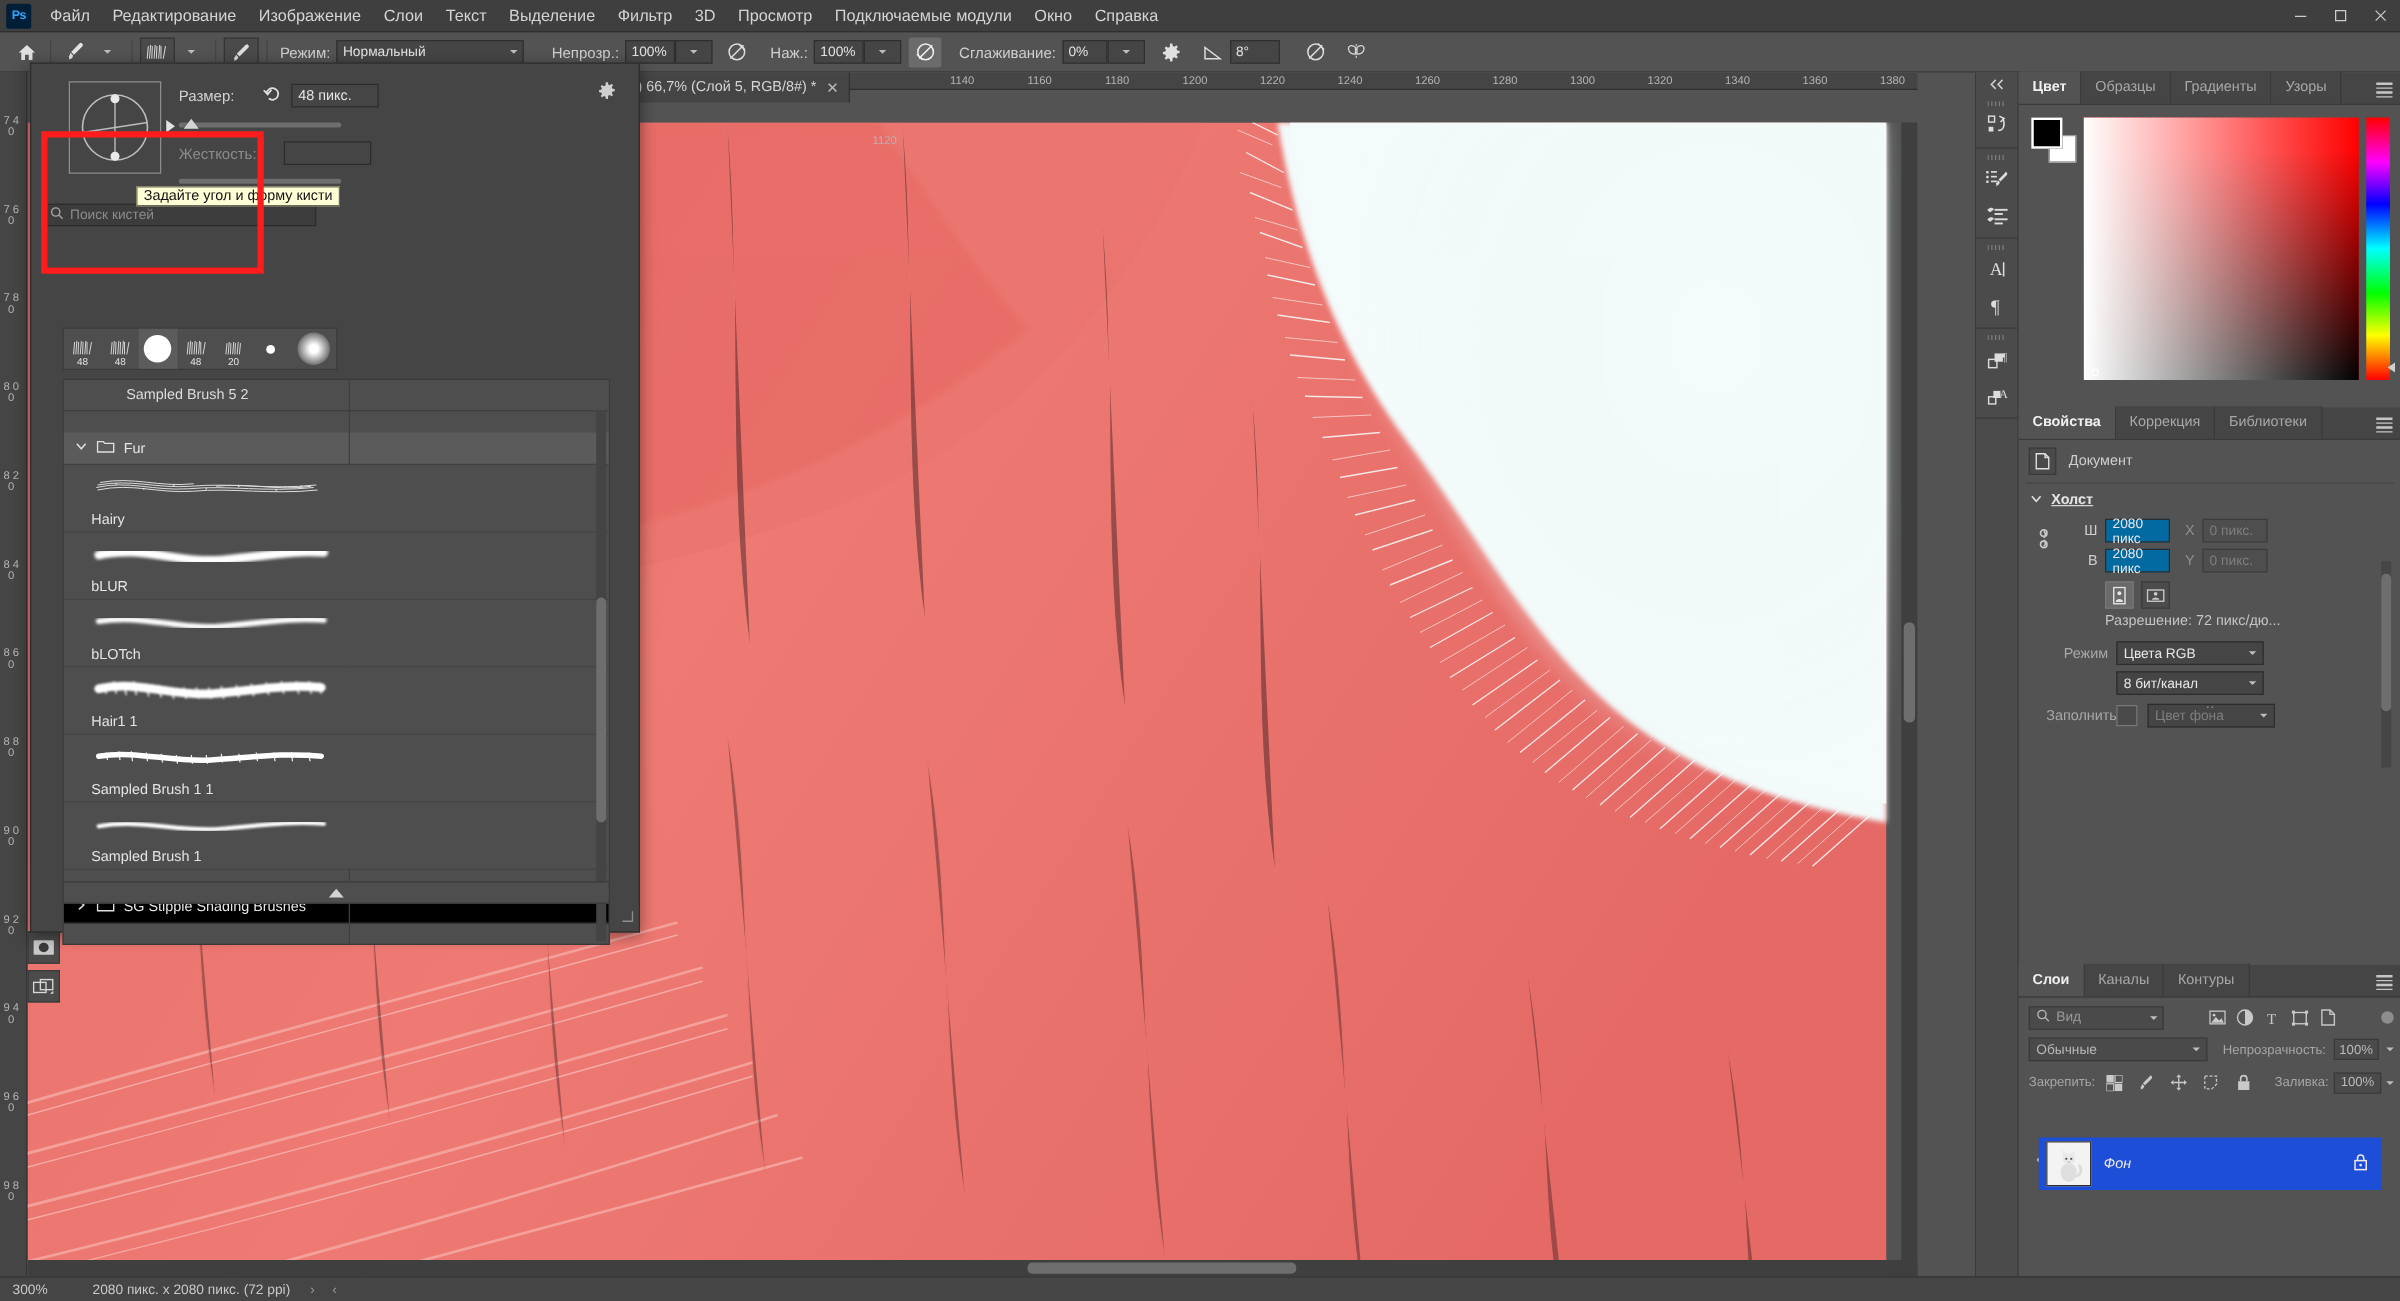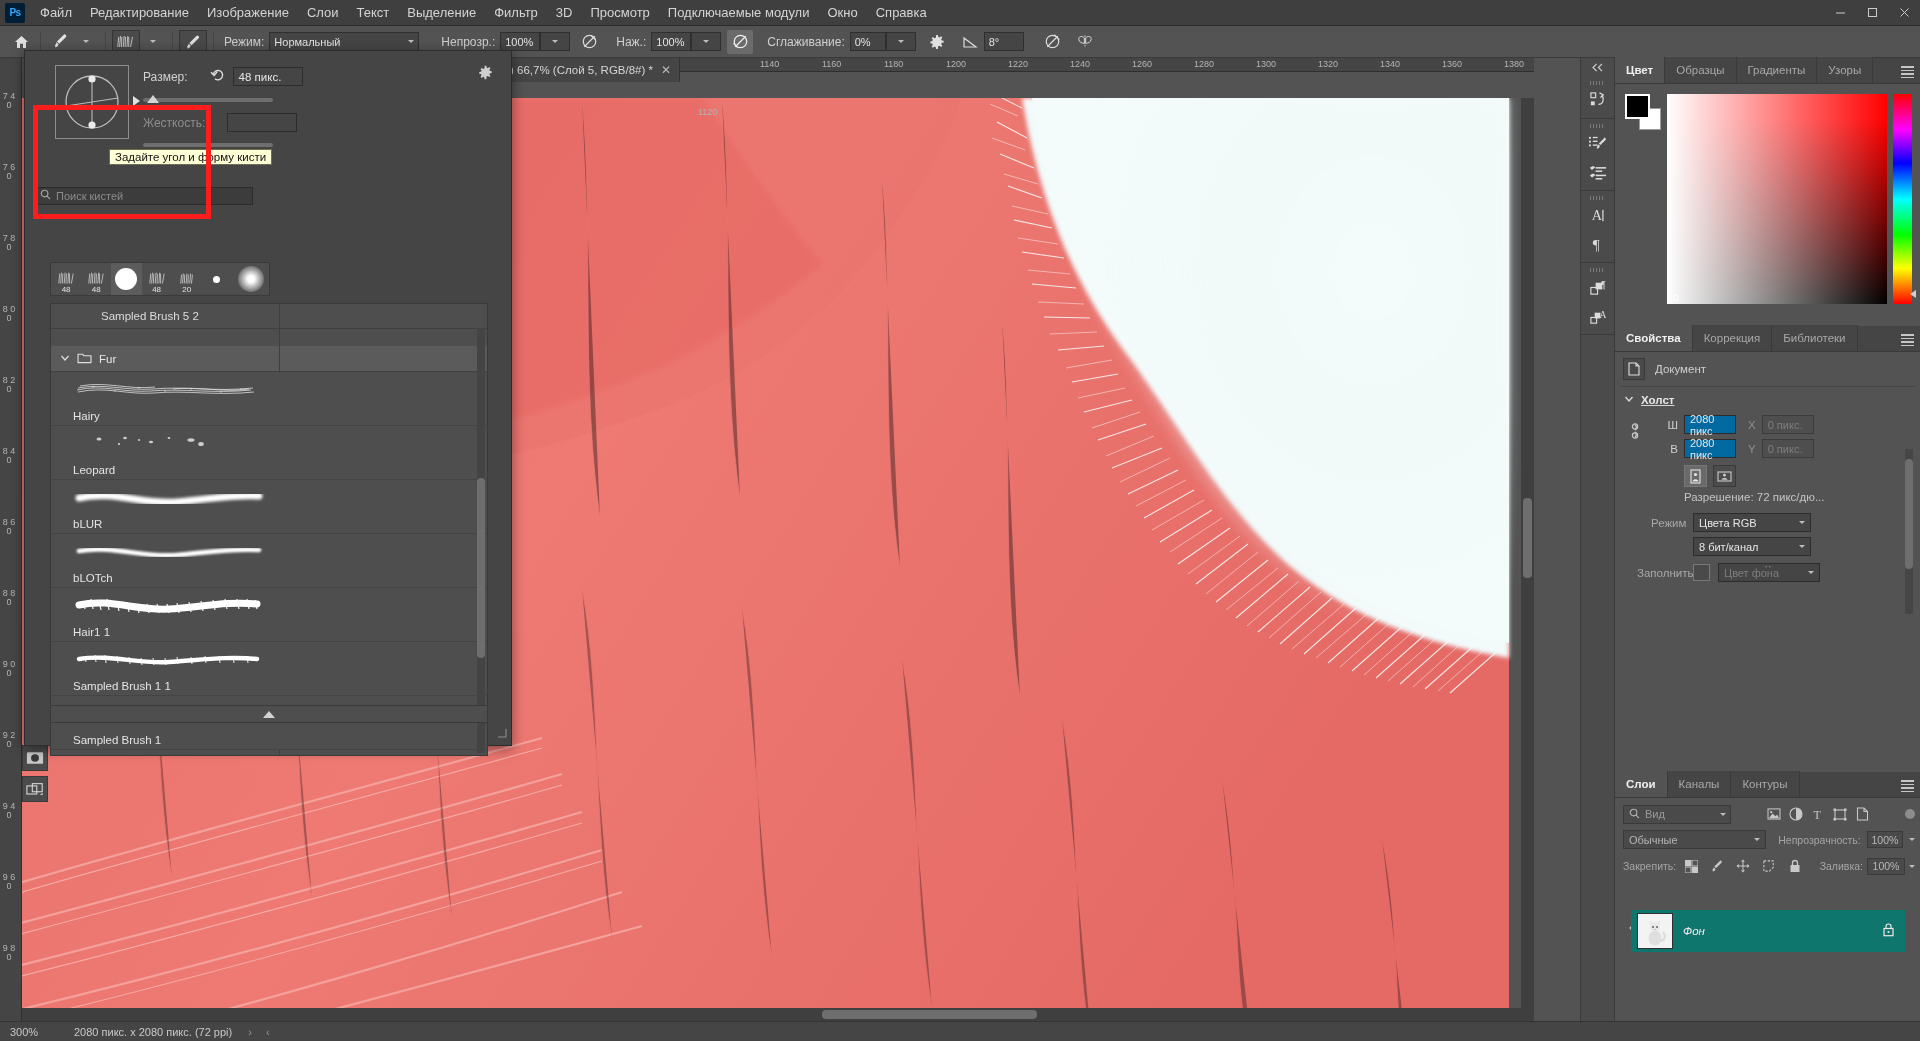--- a/index.html
+++ b/index.html
@@ -136,21 +136,21 @@
   }
   #tooltip{
     position:absolute;left:84px;top:98px;background:#ffffd7;color:#111;border:1px solid #6d6d52;
     font-size:11.5px;padding:1px 5px;white-space:nowrap;z-index:40;
   }
   #redbox{
     position:absolute;left:8px;top:54px;width:178px;height:114px;
     border:5px solid #ff1c1c;z-index:45;pointer-events:none;
   }
   #bp-search{
-    position:absolute;left:10px;top:136px;width:218px;height:18px;background:#3c3c3c;
+    position:absolute;left:10px;top:112px;width:218px;height:18px;background:#3c3c3c;
     border:1px solid #2c2c2c;display:flex;align-items:center;padding-left:4px;gap:5px;
   }
   #bp-search .ph{font-size:11px;color:#8b8b8b;}
   #bp-strip{
     position:absolute;left:25px;top:211px;width:220px;height:34px;background:#4e4e4e;
     border:1px solid #3a3a3a;display:flex;align-items:center;
   }
   .strip-cell{
     width:31px;height:32px;display:flex;flex-direction:column;align-items:center;justify-content:center;
     position:relative;
@@ -253,21 +253,21 @@
   .lp-ico{width:22px;height:20px;display:flex;align-items:center;justify-content:center;color:#c9c9c9;}
   .lp-blend{
     background:#4a4a4a;border:1px solid #3a3a3a;height:19px;display:flex;align-items:center;
     justify-content:space-between;padding:0 5px;color:#b5b5b5;font-size:11px;
   }
   .lp-val{
     background:#4a4a4a;border:1px solid #3a3a3a;height:17px;width:38px;display:flex;align-items:center;
     justify-content:center;color:#b9b9b9;font-size:10.5px;
   }
   #layer-item{
-    position:absolute;left:16px;top:138px;width:274px;height:42px;background:#0f766e;
+    position:absolute;left:16px;top:138px;width:274px;height:42px;background:#1d4ed8;
     display:flex;align-items:center;
   }
   #layer-thumb{
     width:36px;height:36px;margin-left:6px;background:#f1f1f1;border:1px solid #2f2f2f;
     position:relative;overflow:hidden;
   }
   #layer-name{margin-left:10px;font-size:11.5px;color:#f0eaea;font-style:italic;}
   #layer-lock{margin-left:auto;margin-right:10px;}
 
   .dim{color:#8a8a8a;}
@@ -795,35 +795,20 @@
             <circle cx="66" cy="11" r="0.7"></circle>
           <circle cx="92" cy="14" r="0.7"></circle>
             <circle cx="118" cy="12" r="0.7"></circle>
             <circle cx="148" cy="15" r="0.7"></circle>
           <circle cx="168" cy="12" r="0.7"></circle>
         </g>
       </svg>
       <span class="bname">Hairy</span>
     </div>
 
-    <div class="bp-brush">
-      <svg class="stroke" viewBox="0 0 200 26" preserveAspectRatio="none">
-        <g fill="#e2e2e2" opacity="0.85">
-          <ellipse cx="26" cy="8" rx="2.5" ry="1.6"></ellipse>
-            <ellipse cx="52" cy="7" rx="1.8" ry="1.3"></ellipse>
-          <ellipse cx="78" cy="11" rx="2.1" ry="1.2"></ellipse>
-            <ellipse cx="96" cy="7" rx="1.4" ry="1.1"></ellipse>
-          <ellipse cx="118" cy="9" rx="3.6" ry="1.8"></ellipse>
-            <ellipse cx="128" cy="13" rx="2.8" ry="2.0"></ellipse>
-          <ellipse cx="46" cy="13" rx="1.2" ry="0.9"></ellipse>
-            <ellipse cx="66" cy="9" rx="1.1" ry="0.9"></ellipse>
-        </g>
-      </svg>
-      <span class="bname">Leopard</span>
-    </div>
 
     <div class="bp-brush">
       <svg class="stroke" viewBox="0 0 200 26" preserveAspectRatio="none">
         <defs>
             <filter id="fb1">
               <feGaussianBlur stdDeviation="1.4"></feGaussianBlur>
             </filter>
           </defs>
         <path d="M6 13 C40 5 70 20 104 17 C138 14 162 9 186 11" fill="none" stroke="#ffffff" stroke-width="7" stroke-linecap="round" filter="url(#fb1)"></path>
       </svg>

